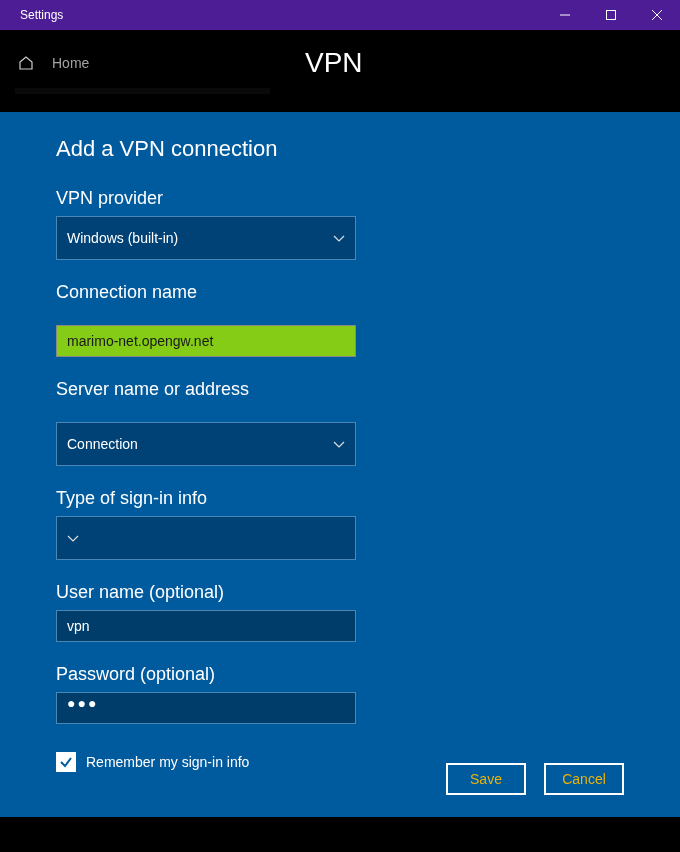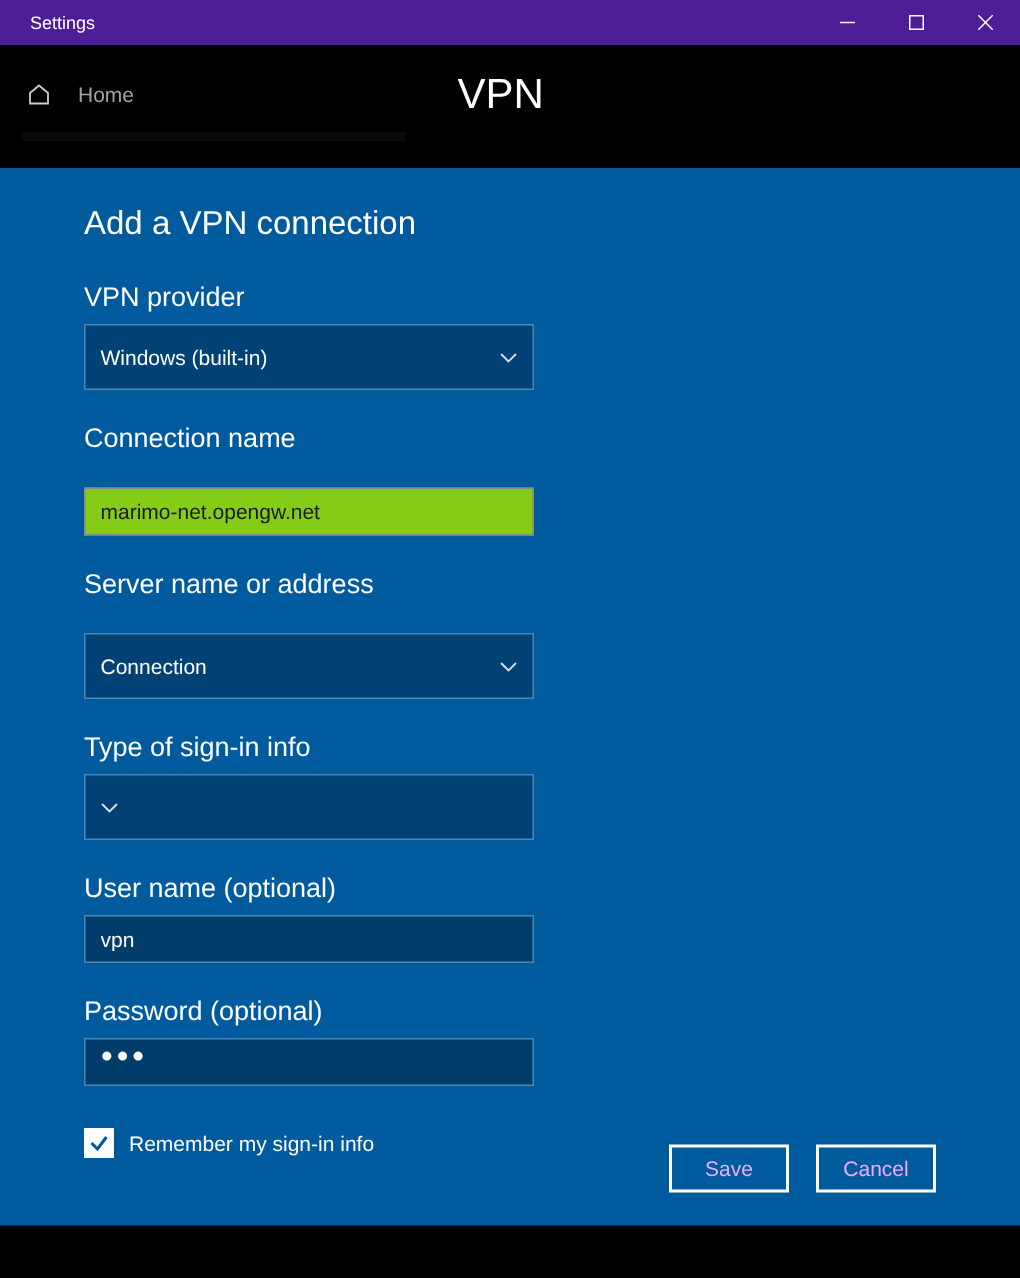--- a/index.html
+++ b/index.html
@@ -178,21 +178,21 @@
       bottom: 22px;
       right: 56px;
       display: flex;
       gap: 18px;
     }
     .btn {
       width: 80px;
       height: 32px;
       background: #005a9e;
       border: 2px solid #fff;
-      color: #f0abfc;
+      color: #eab308;
       font-size: 14px;
       display: flex;
       align-items: center;
       justify-content: center;
       cursor: pointer;
     }
     .btn.primary {
       border: 2px solid #fff;
     }
   </style>

